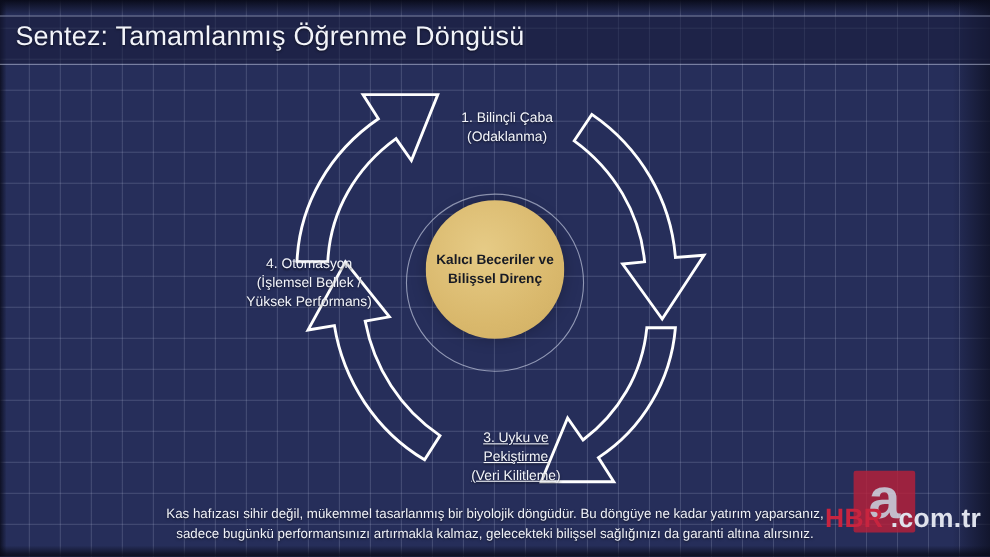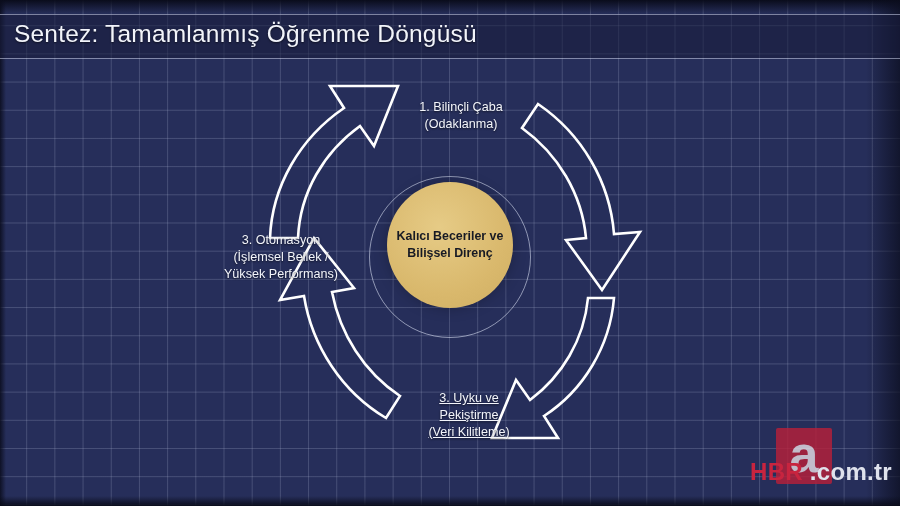--- a/index.html
+++ b/index.html
@@ -261,24 +261,26 @@
   </div>
 
   <div class="node-label" id="label-1">1. Bilinçli Çaba
 (Odaklanma)</div>
 
 
   <div class="node-label" id="label-3">3. Uyku ve
 Pekiştirme
 (Veri Kilitleme)</div>
 
-  <div class="node-label" id="label-4">3. Otomasyon
+  <div class="node-label" id="label-4">4. Otomasyon
 (İşlemsel Bellek /
 Yüksek Performans)</div>
 
+  <div id="caption">Kas hafızası sihir değil, mükemmel tasarlanmış bir biyolojik döngüdür. Bu döngüye ne kadar yatırım yaparsanız,
+sadece bugünkü performansınızı artırmakla kalmaz, gelecekteki bilişsel sağlığınızı da garanti altına alırsınız.</div>
 
   <div id="watermark">
     <div id="wm-a">
       <span>a</span>
     </div>
     <div id="wm-text">
       <span id="wm-hbr">HBR</span><span id="wm-comtr"> .com.tr</span>
     </div>
   </div>
 

